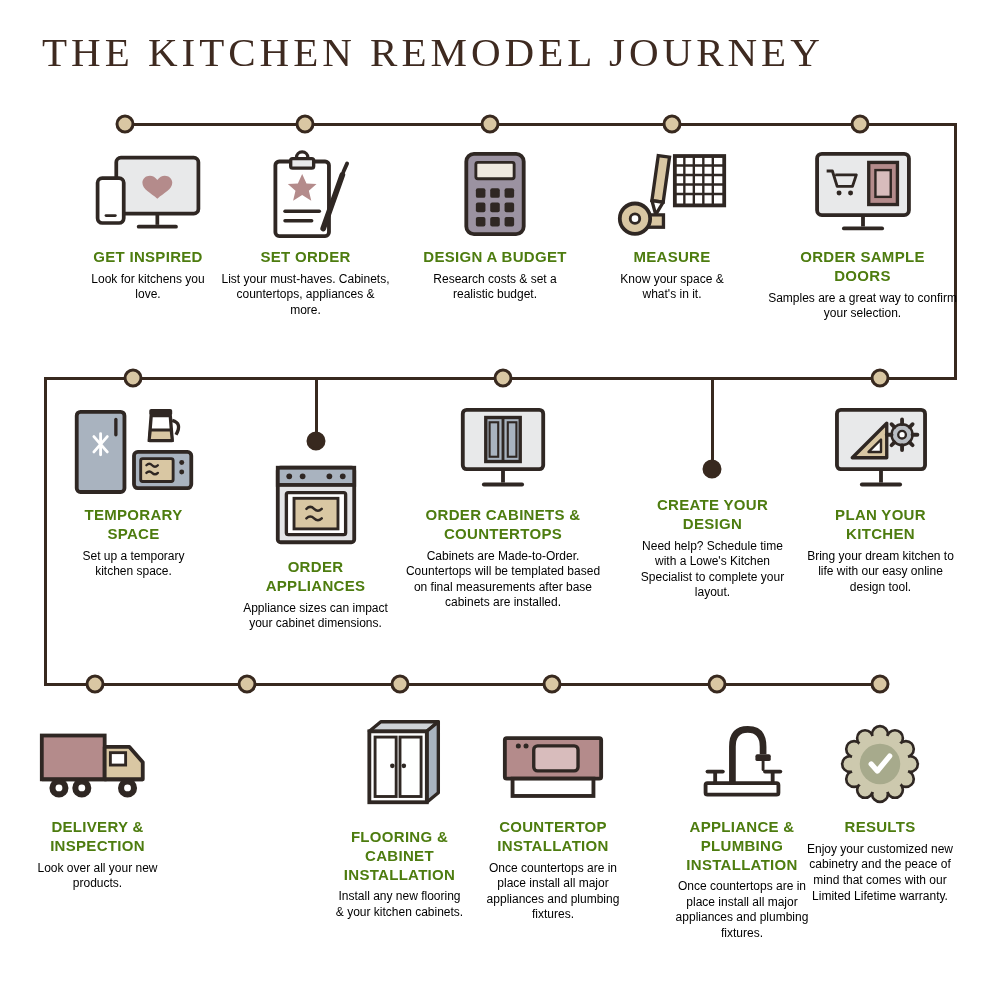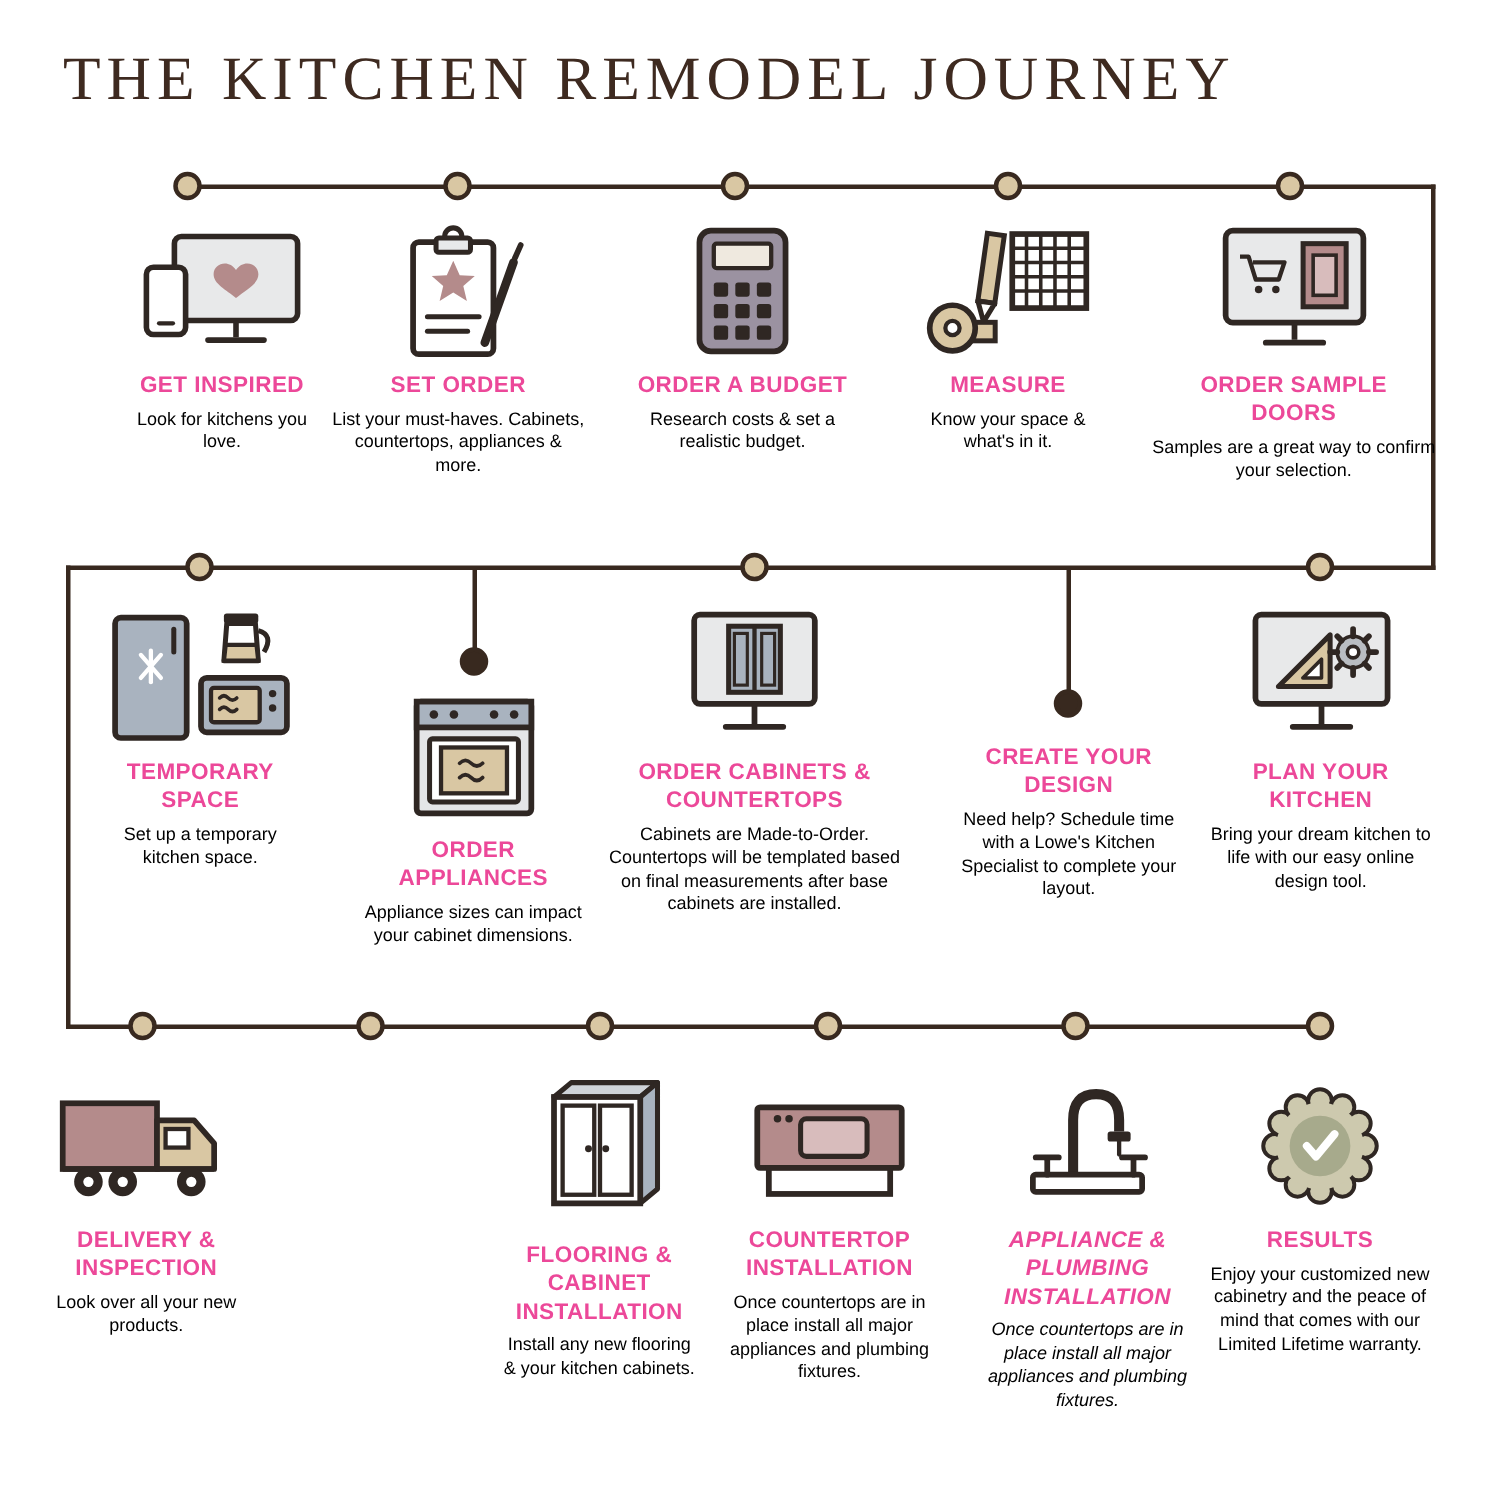--- a/index.html
+++ b/index.html
@@ -11,21 +11,21 @@
   
   .jline{position:absolute;background:#38291f;}
   
   .node{position:absolute;width:13px;height:13px;border-radius:50%;
         background:#d9c7a3;border:3.5px solid #38291f;transform:translate(-50%,-50%);z-index:5;}
   .node.dark{background:#38291f;border-color:#38291f;}
   
   .step{position:absolute;text-align:center;}
   .step .icon{display:flex;align-items:flex-end;justify-content:center;margin-bottom:10px;}
   .step h3{margin:0 auto 5px;font-size:15px;font-weight:bold;letter-spacing:.3px;
-           color:#ec4899;line-height:1.25;}
+           color:#4d7c0f;line-height:1.25;}
   .step p{margin:0 auto;font-size:12px;line-height:1.3;color:#000000;}
 </style>
 </head>
 <body>
 
 <div class="canvas">
 
   <h1 class="page-title">THE KITCHEN REMODEL JOURNEY</h1>
 
   <div class="jline" style="left:123px;top:123px;width:834px;height:3px;"></div>
@@ -98,21 +98,21 @@
             <rect x="50" y="40" width="10" height="10" rx="2"></rect>
           <rect x="20" y="55" width="10" height="10" rx="2"></rect>
             <rect x="35" y="55" width="10" height="10" rx="2"></rect>
             <rect x="50" y="55" width="10" height="10" rx="2"></rect>
           <rect x="20" y="70" width="10" height="10" rx="2"></rect>
             <rect x="35" y="70" width="10" height="10" rx="2"></rect>
             <rect x="50" y="70" width="10" height="10" rx="2"></rect>
         </g>
       </svg>
     </div>
-    <h3>ORDER A BUDGET</h3>
+    <h3>DESIGN A BUDGET</h3>
     <p style="max-width:160px;">Research costs &amp; set a realistic budget.</p>
   </div>
 
   <div class="step" style="left:597px;top:148px;width:150px;">
     <div class="icon" style="height:90px;">
       <svg width="112" height="88" viewBox="0 0 118 92">
         <rect x="62" y="6" width="52" height="52" fill="#ffffff" stroke="#2f2723" stroke-width="4"></rect>
         <path d="M72 6 V58 M82 6 V58 M92 6 V58 M102 6 V58 M62 16 H114 M62 26 H114 M62 36 H114 M62 46 H114" stroke="#2f2723" stroke-width="2.5" fill="none"></path>
         <g transform="rotate(8 46 38)">
           <rect x="40" y="6" width="12" height="48" fill="#d9c7a3" stroke="#2f2723" stroke-width="3.5"></rect>
@@ -279,21 +279,21 @@
         <rect x="34" y="16" width="46" height="26" rx="4" fill="#d8bcbc" stroke="#2f2723" stroke-width="3.5"></rect>
         <circle cx="18" cy="16" r="2.6" fill="#2f2723"></circle>
         <circle cx="26" cy="16" r="2.6" fill="#2f2723"></circle>
         <rect x="12" y="50" width="84" height="18" fill="#ffffff" stroke="#2f2723" stroke-width="4"></rect>
       </svg>
     </div>
     <h3 style="max-width:125px;">COUNTERTOP INSTALLATION</h3>
     <p style="max-width:150px;">Once countertops are in place install all major appliances and plumbing fixtures.</p>
   </div>
 
-  <div class="step" style="left:644px;top:712px;width:162px;font-style:italic;">
+  <div class="step" style="left:661px;top:712px;width:162px;">
     <div class="icon" style="height:96px;">
       <svg width="100" height="92" viewBox="0 0 104 96">
         <path d="M42 70 V32 Q42 14 58 14 Q74 14 74 32 V40" fill="none" stroke="#2f2723" stroke-width="7"></path>
         <rect x="66" y="40" width="16" height="7" rx="2" fill="#2f2723"></rect>
         <line x1="74" y1="47" x2="74" y2="56" stroke="#2f2723" stroke-width="3" stroke-linecap="round"></line>
         <rect x="14" y="70" width="76" height="12" rx="2" fill="#ffffff" stroke="#2f2723" stroke-width="4"></rect>
         <g stroke="#2f2723" stroke-width="4" stroke-linecap="round">
           <line x1="24" y1="60" x2="24" y2="70"></line>
             <line x1="16" y1="58" x2="32" y2="58"></line>
           <line x1="84" y1="60" x2="84" y2="70"></line>

